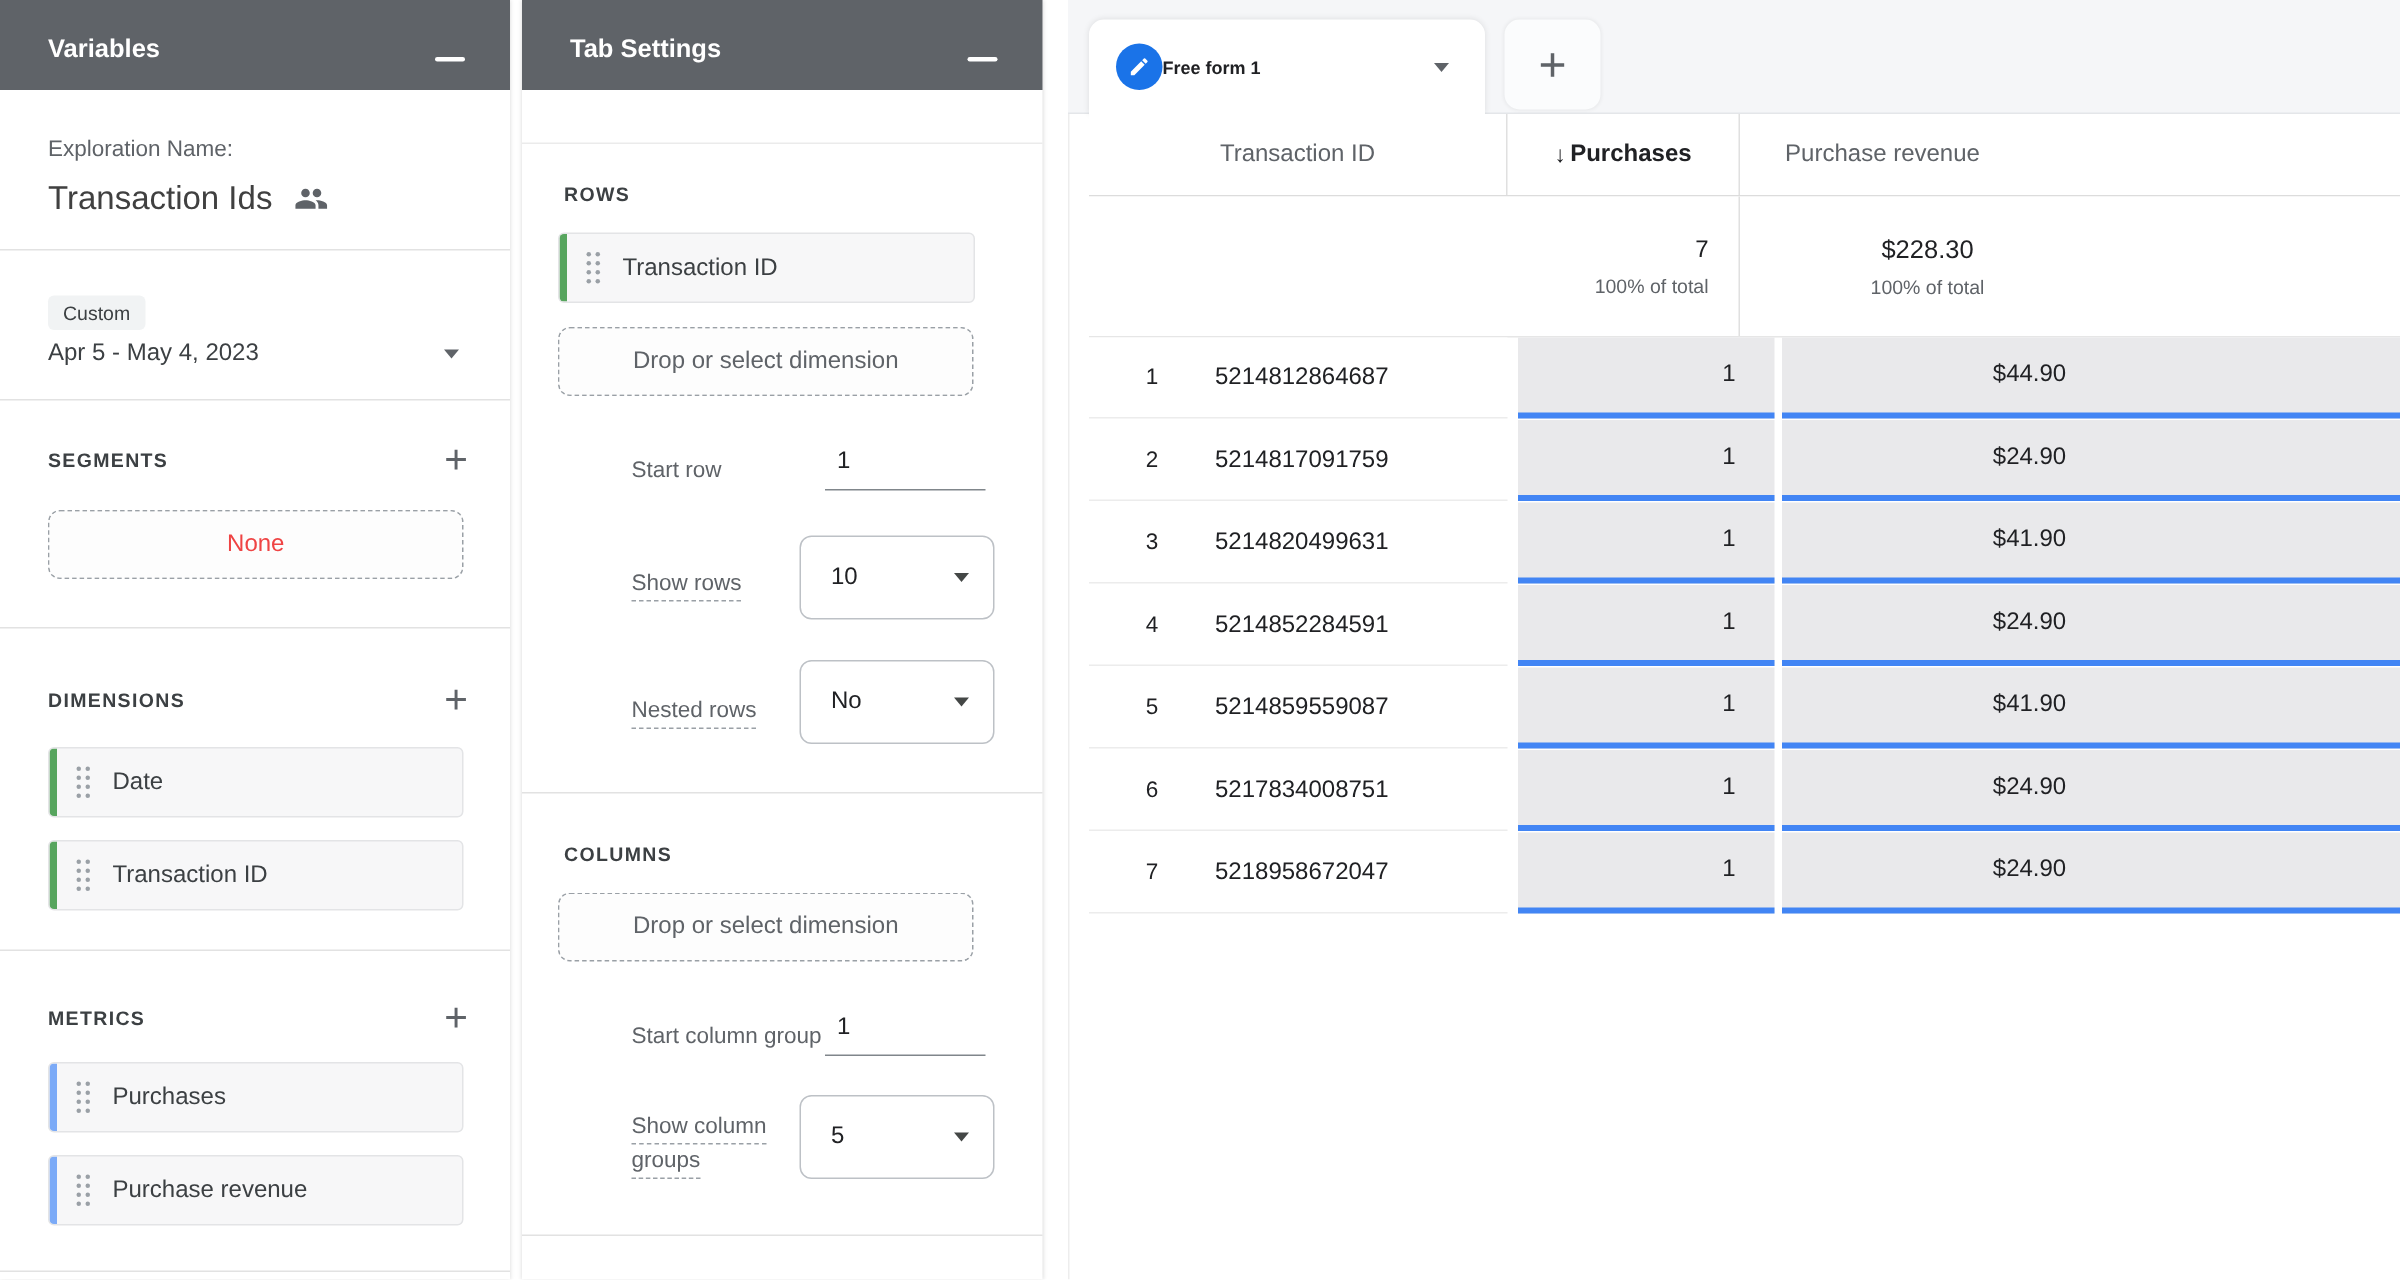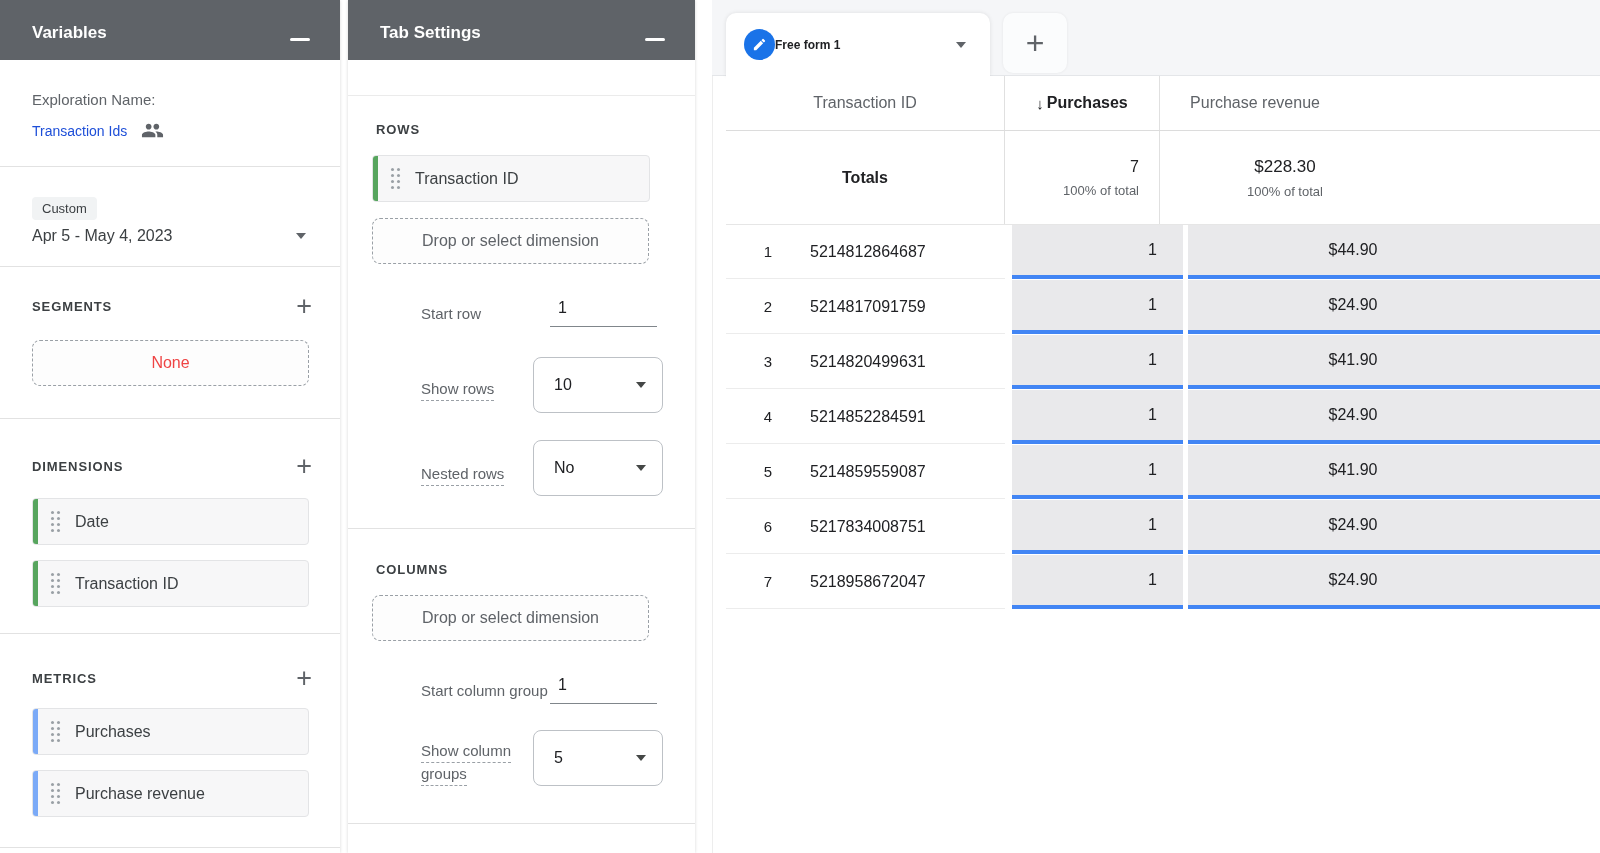--- a/index.html
+++ b/index.html
@@ -45,21 +45,21 @@
   .badge { position:absolute; left:32px; top:197px; background:#f1f3f4; color:#3c4043;
            font-size:13px; font-weight:400; padding:4px 10px; border-radius:4px; }
   .date-row { position:absolute; left:32px; right:34px; top:227px; display:flex;
               align-items:center; justify-content:space-between; font-size:16px;
               color:#3c4043; cursor:pointer; }
   .caret { width:0; height:0; border-left:5px solid transparent;
            border-right:5px solid transparent; border-top:6px solid #5f6368; }
 
   .exp-label { position:absolute; left:32px; top:91px; font-size:15px; color:#5f6368; }
   .exp-name  { position:absolute; left:32px; top:119px; display:flex; align-items:center;
-               gap:14px; font-size:14px; color:#1d4ed8; }
+               gap:14px; font-size:22px; color:#404040; }
 
   .cfg-label { position:absolute; font-size:15px; color:#5f6368;margin-left:44px; }
   .dashed-u  { display:inline; border-bottom:1px dashed #9aa0a6; padding-bottom:3px;
                line-height:1.55; }
   .underline-input { position:absolute; border-bottom:1px solid #80868b; width:107px;
                      font-size:16px; color:#202124; padding:0 0 9px 8px; }
   .select-box { position:absolute; width:130px; height:56px; border:1px solid #bdc1c6;
                 border-radius:8px; background:#fff; display:flex; align-items:center;
                 padding:0 16px 0 20px; font-size:16px; color:#202124; cursor:pointer; }
   .select-box .caret { margin-left:auto; border-top-color:#444746; }
@@ -280,21 +280,20 @@
   <div class="thead">
     <div class="th th-id">Transaction ID</div>
     <div class="th th-purch">
       <span class="sort-arrow">↓</span>
       <span>Purchases</span>
     </div>
     <div class="th th-rev">Purchase revenue</div>
   </div>
 
   <div class="totals">
-    <div class="tot-id">Totals</div>
     <div class="tot-purch">
       <span class="tot-main" style="font-size:16px">7</span>
       <span class="tot-sub">100% of total</span>
     </div>
     <div class="tot-rev">
       <span class="tot-main">$228.30</span>
       <span class="tot-sub">100% of total</span>
     </div>
   </div>
 

